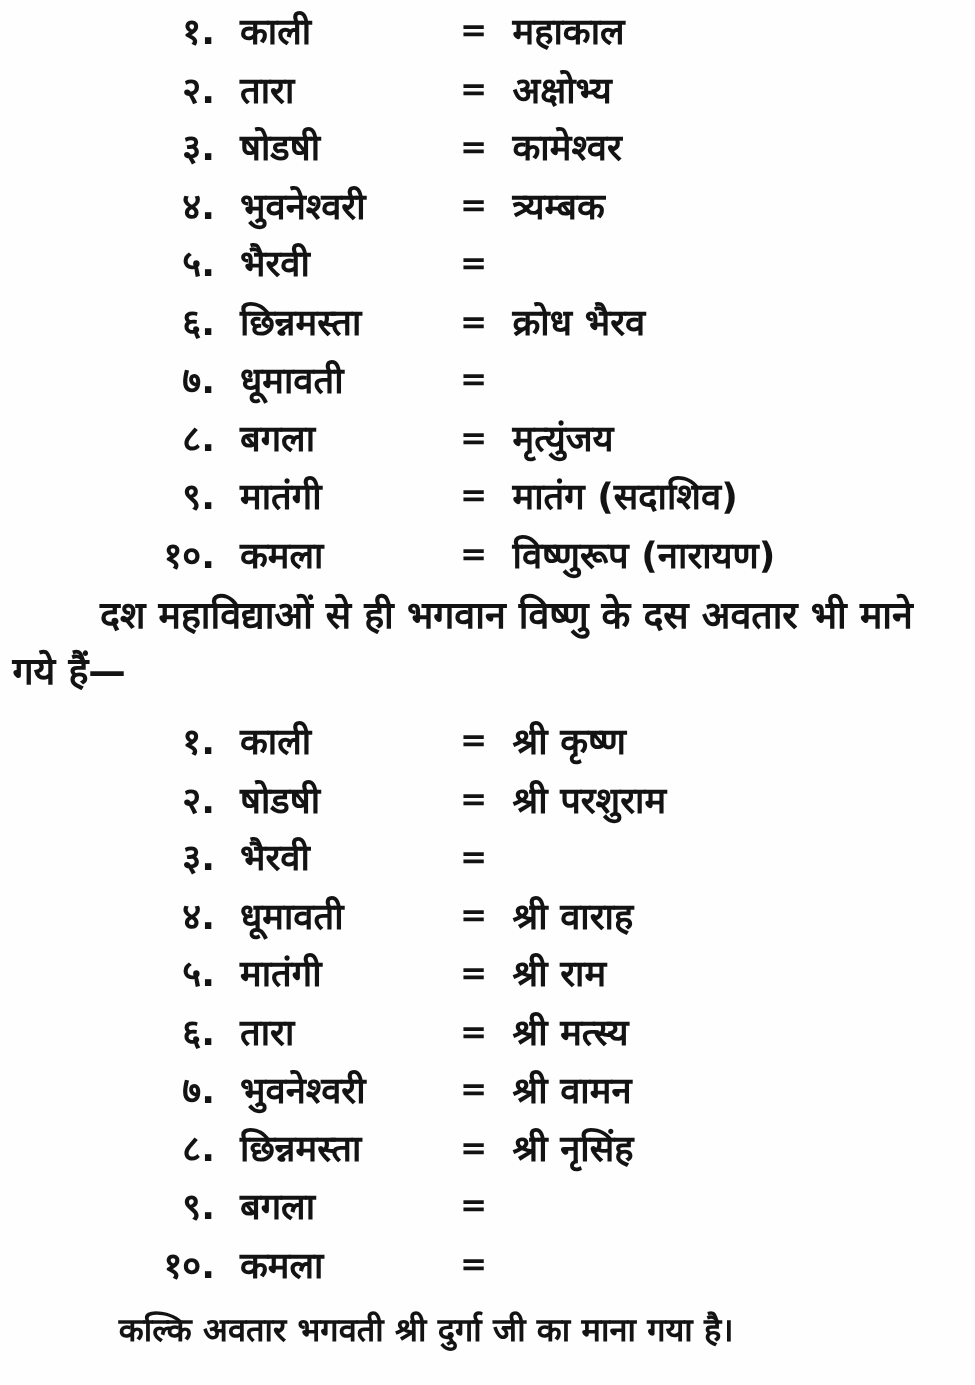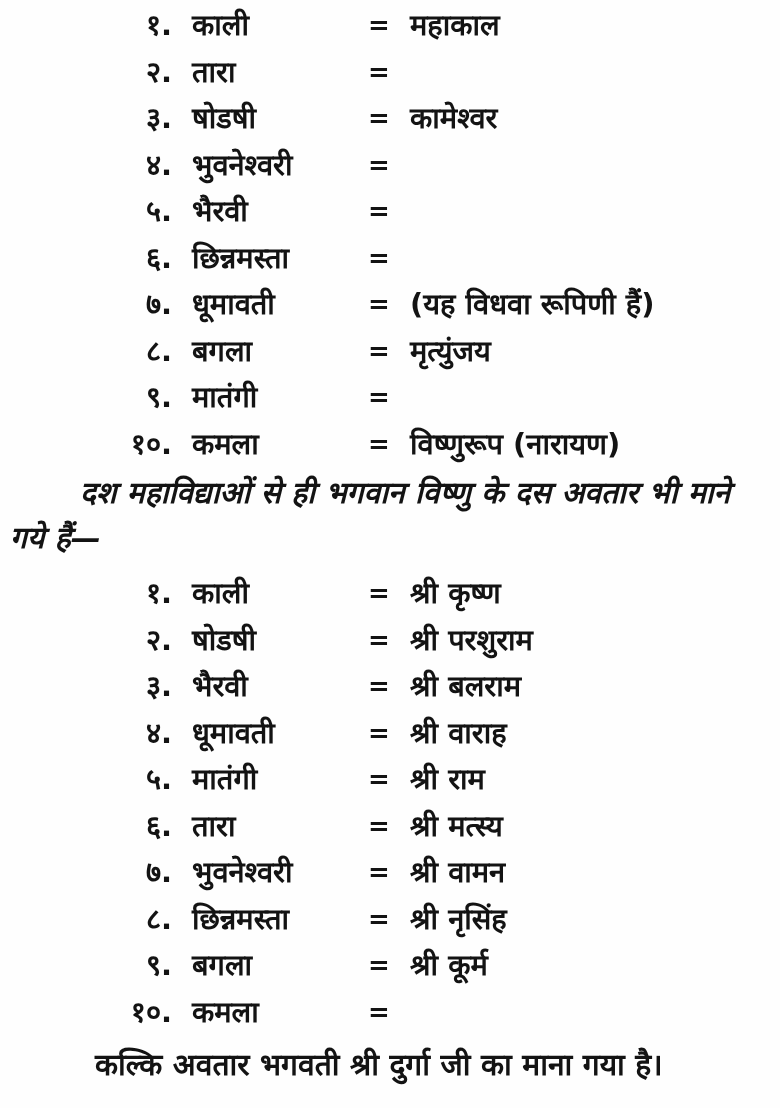--- a/index.html
+++ b/index.html
@@ -27,27 +27,26 @@
     white-space: nowrap;
   }
   .row .num  { text-align: right; }
   .row .name { padding-left: 20px; }
   .row .eq   { text-align: left; font-size: 26px; }
   .row .val  { padding-left: 2px; }
   .para {
     font-size: 30px;
     line-height: 45px;
     margin-top: 3px;
-    font-style: italic;
   }
   .para .line1 { padding-left: 80px; white-space: nowrap; }
   .para .line2 { padding-left: 10px; white-space: nowrap; }
   .list2-wrap { margin-top: 10px; }
   .footer {
-    font-size: 30px;
+    font-size: 26px;
     line-height: 48px;
     padding-left: 95px;
     margin-top: 6px;
     white-space: nowrap;
   }
 </style>
 </head>
 <body>
 
 <div class="page">
@@ -57,65 +56,68 @@
     <span class="num">१.</span>
     <span class="name">काली</span>
     <span class="eq">=</span>
     <span class="val">महाकाल</span>
   </div>
 
   <div class="row">
     <span class="num">२.</span>
     <span class="name">तारा</span>
     <span class="eq">=</span>
+    <span class="val">अक्षोभ्य</span>
   </div>
 
   <div class="row">
     <span class="num">३.</span>
     <span class="name">षोडषी</span>
     <span class="eq">=</span>
     <span class="val">कामेश्वर</span>
   </div>
 
   <div class="row">
     <span class="num">४.</span>
     <span class="name">भुवनेश्वरी</span>
     <span class="eq">=</span>
+    <span class="val">त्र्यम्बक</span>
   </div>
 
   <div class="row">
     <span class="num">५.</span>
     <span class="name">भैरवी</span>
     <span class="eq">=</span>
   </div>
 
   <div class="row">
     <span class="num">६.</span>
     <span class="name">छिन्नमस्ता</span>
     <span class="eq">=</span>
+    <span class="val">क्रोध भैरव</span>
   </div>
 
   <div class="row">
     <span class="num">७.</span>
     <span class="name">धूमावती</span>
     <span class="eq">=</span>
-    <span class="val">(यह विधवा रूपिणी हैं)</span>
   </div>
 
   <div class="row">
     <span class="num">८.</span>
     <span class="name">बगला</span>
     <span class="eq">=</span>
     <span class="val">मृत्युंजय</span>
   </div>
 
   <div class="row">
     <span class="num">९.</span>
     <span class="name">मातंगी</span>
     <span class="eq">=</span>
+    <span class="val">मातंग (सदाशिव)</span>
   </div>
 
   <div class="row">
     <span class="num">१०.</span>
     <span class="name">कमला</span>
     <span class="eq">=</span>
     <span class="val">विष्णुरूप (नारायण)</span>
   </div>
 </div>
 
@@ -136,21 +138,20 @@
     <span class="num">२.</span>
     <span class="name">षोडषी</span>
     <span class="eq">=</span>
     <span class="val">श्री परशुराम</span>
   </div>
 
   <div class="row">
     <span class="num">३.</span>
     <span class="name">भैरवी</span>
     <span class="eq">=</span>
-    <span class="val">श्री बलराम</span>
   </div>
 
   <div class="row">
     <span class="num">४.</span>
     <span class="name">धूमावती</span>
     <span class="eq">=</span>
     <span class="val">श्री वाराह</span>
   </div>
 
   <div class="row">
@@ -178,21 +179,20 @@
     <span class="num">८.</span>
     <span class="name">छिन्नमस्ता</span>
     <span class="eq">=</span>
     <span class="val">श्री नृसिंह</span>
   </div>
 
   <div class="row">
     <span class="num">९.</span>
     <span class="name">बगला</span>
     <span class="eq">=</span>
-    <span class="val">श्री कूर्म</span>
   </div>
 
   <div class="row">
     <span class="num">१०.</span>
     <span class="name">कमला</span>
     <span class="eq">=</span>
   </div>
 </div>
 
   <div class="footer">कल्कि अवतार भगवती श्री दुर्गा जी का माना गया है।</div>

